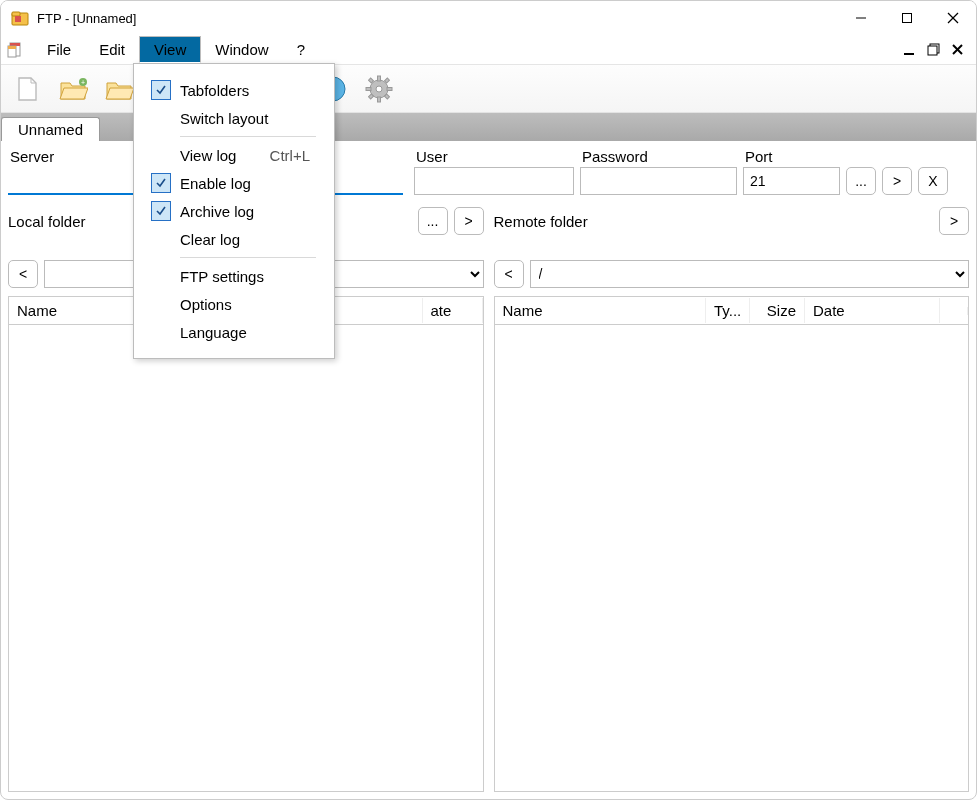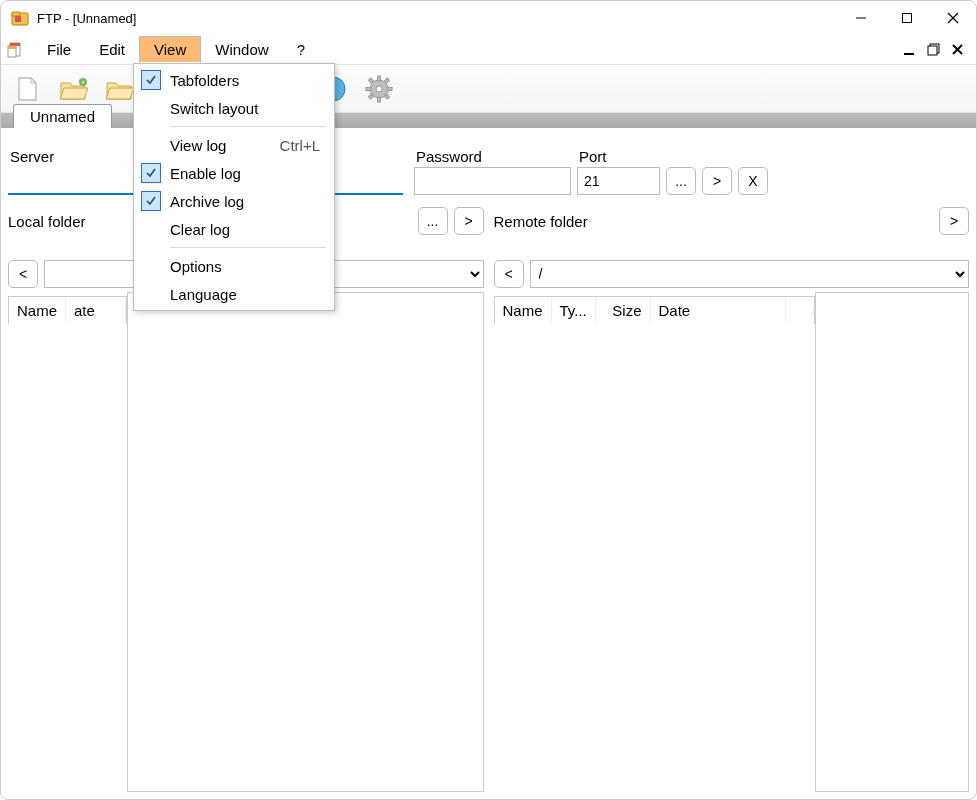--- a/index.html
+++ b/index.html
@@ -5,52 +5,52 @@
   * { box-sizing: border-box; }
   body { margin: 0; font-family: "Segoe UI", Tahoma, sans-serif; font-size: 14px; background: #fff; width: 977px; height: 800px; overflow: hidden; border: 1px solid #ccc; border-radius: 8px; }
   .titlebar { height: 34px; display: flex; align-items: center; padding: 0 0 0 10px; background: #fff; }
   .title-icon { width: 18px; height: 18px; margin-right: 8px; }
   .title-text { flex: 1; font-size: 13px; color: #000; }
   .win-btns { display: flex; }
   .win-btn { width: 46px; height: 30px; display: flex; align-items: center; justify-content: center; }
   .menubar { height: 30px; display: flex; align-items: center; padding-left: 6px; border-bottom: 1px solid #e5e5e5; background: #fff; position: relative; }
   .doc-icon { width: 18px; height: 18px; margin-right: 8px; }
   .menu-item { padding: 4px 14px; font-size: 15px; cursor: default; text-align: right; }
-  .menu-item.active { background: #fdba74; border: 1px solid #bcbcbc; border-bottom: 1px solid #fff; position: relative; z-index: 20; }
+  .menu-item.active { background: #0369a1; border: 1px solid #bcbcbc; border-bottom: 1px solid #fff; position: relative; z-index: 20; }
   .menubar-right { margin-left: auto; display: flex; align-items: center; padding-right: 8px; }
   .mr-btn { width: 20px; height: 20px; display: flex; align-items: center; justify-content: center; margin-left: 4px; }
   .toolbar { height: 48px; display: flex; align-items: center; padding: 0 6px; background: linear-gradient(#fdfdfd,#f5f5f5); border-bottom: 1px solid #e3e3e3; gap: 6px; }
   .tool-btn { width: 40px; height: 40px; display: flex; align-items: center; justify-content: center; }
   .tool-sep { width: 1px; height: 32px; background: #ddd; margin: 0 4px; }
-  .tabbar { height: 15px; background: linear-gradient(#bdbdbd,#a9a9a9); display: flex; align-items: flex-end; padding-left: 12px; }
+  .tabbar { height: 28px; background: linear-gradient(#bdbdbd,#a9a9a9); display: flex; align-items: flex-end; padding-left: 0; }
   .tab { background: #fff; padding: 3px 16px; border-top-left-radius: 3px; border-top-right-radius: 3px; font-size: 15px; border: 1px solid #999; border-bottom: none; margin-right: 4px; }
   .main { position: absolute; top: 140px; left: 0; right: 0; bottom: 0; padding: 8px; display: flex; flex-direction: column; gap: 4px; }
   .conn-row { display: flex; align-items: flex-end; gap: 6px; }
   .conn-field { display: flex; flex-direction: column; }
   .conn-label { font-size: 15px; margin-bottom: 2px; padding-left: 2px; }
   input[type="text"], input[type="password"] { height: 28px; border: 1px solid #bbb; padding: 2px 6px; font-size: 14px; font-family: inherit; background: #fff; }
   select { height: 28px; border: 1px solid #bbb; font-size: 14px; font-family: inherit; background: #fff; padding: 2px 4px; }
   #server-input { width: 395px; border: none; border-bottom: 2px solid #0078d4; }
   #user-input { width: 160px; }
   #password-input { width: 157px; }
-  #port-input { width: 83px; }
+  #port-input { width: 97px; }
   .small-btn { height: 28px; width: 30px; text-align: center; border: 1px solid #bbb; border-radius: 5px; background: #fff; font-size: 14px; font-family: inherit; cursor: default; padding: 0; }
   .folders-row { display: flex; gap: 10px; margin-top: 8px; }
   .folder-col { flex: 1; display: flex; flex-direction: column; gap: 21px; }
   .folder-label-row { display: flex; align-items: center; gap: 6px; }
   .folder-label { flex: 1; font-size: 15px; }
   .nav-row { display: flex; gap: 6px; margin-top: 4px; }
   .nav-row select { flex: 1; }
   .list-header { display: flex; border: 1px solid #ccc; border-bottom: none; background: #fff; height: 28px; align-items: center; font-size: 15px; margin-top: 4px; }
   .lh-col { padding: 4px 8px; border-right: 1px solid #eee; overflow: hidden; white-space: nowrap; }
   .list-body { flex: 1; border: 1px solid #ccc; background: #fff; }
   .lists-row { display: flex; gap: 10px; flex: 1; }
-  .list-col { flex: 1; display: flex; }
+  .list-col { flex: 1; display: flex; flex-direction: column; }
   
-  .dropdown { position: absolute; top: 63px; left: 133px; width: 202px; background: #fff; border: 1px solid #bcbcbc; box-shadow: 2px 2px 6px rgba(0,0,0,.2); z-index: 15; padding: 2px; }
+  .dropdown { position: absolute; top: 63px; left: 133px; width: 202px; background: #fff; border: 1px solid #bcbcbc; box-shadow: 2px 2px 6px rgba(0,0,0,.2); z-index: 15; padding: 12px; }
   .dd-item { display: flex; align-items: center; height: 28px; padding: 0 8px; cursor: default; position: relative; }
   .dd-checkcol { width: 26px; display: flex; justify-content: center; align-items: center; margin-left: -6px; }
   .dd-checkbox { width: 20px; height: 20px; border: 1px solid #2670c5; background: #cde6f7; display: flex; align-items: center; justify-content: center; }
   .dd-checkbox.hidden { visibility: hidden; }
   .dd-label { flex: 1; font-size: 15px; padding-left: 6px; }
   .dd-shortcut { font-size: 15px; color: #555; padding-right: 4px; }
   .dd-sep { height: 1px; background: #d9d9d9; margin: 4px 6px 4px 34px; }
 </style>
 </head>
 <body>
@@ -194,20 +194,24 @@
   <div class="tab">Unnamed</div>
 </div>
 
 <div class="main">
   <div class="conn-row">
     <div class="conn-field" style="width:400px">
       <span class="conn-label">Server</span>
       <input id="server-input" type="text" value="" style="">
     </div>
     <div class="conn-field">
+      <span class="conn-label">User</span>
+      <input id="user-input" type="text" value="" style="">
+    </div>
+    <div class="conn-field">
       <span class="conn-label">Password</span>
       <input id="password-input" type="password" value="" style="">
     </div>
     <div class="conn-field">
       <span class="conn-label">Port</span>
       <input id="port-input" type="text" value="21" style="">
     </div>
     <button class="small-btn">...</button>
     <button class="small-btn">&gt;</button>
     <button class="small-btn">X</button>
@@ -307,20 +311,26 @@
     <span class="dd-checkcol">
         <span class="dd-checkbox hidden"></span>
       </span>
     <span class="dd-label">Clear log</span>
   </div>
   <div class="dd-sep"></div>
   <div class="dd-item">
     <span class="dd-checkcol">
         <span class="dd-checkbox hidden"></span>
       </span>
+    <span class="dd-label">FTP settings</span>
+  </div>
+  <div class="dd-item">
+    <span class="dd-checkcol">
+        <span class="dd-checkbox hidden"></span>
+      </span>
     <span class="dd-label">Options</span>
   </div>
   <div class="dd-item">
     <span class="dd-checkcol">
         <span class="dd-checkbox hidden"></span>
       </span>
     <span class="dd-label">Language</span>
   </div>
 </div>
 

